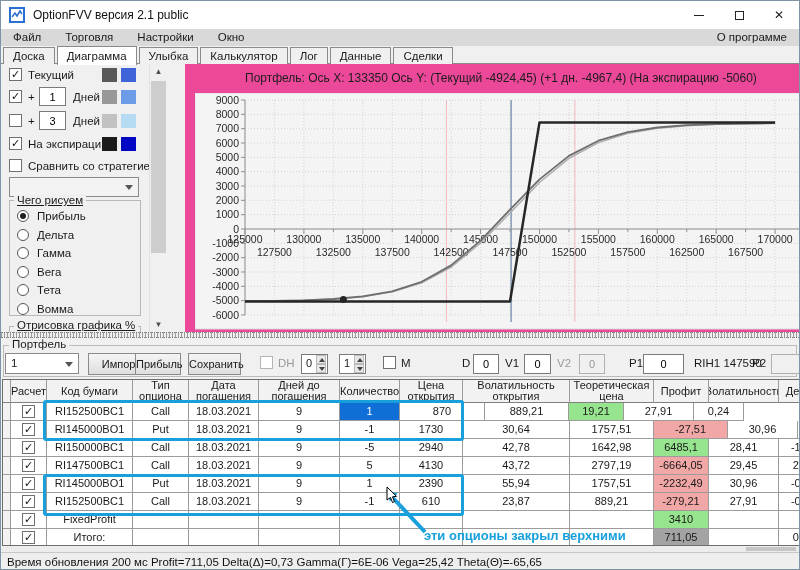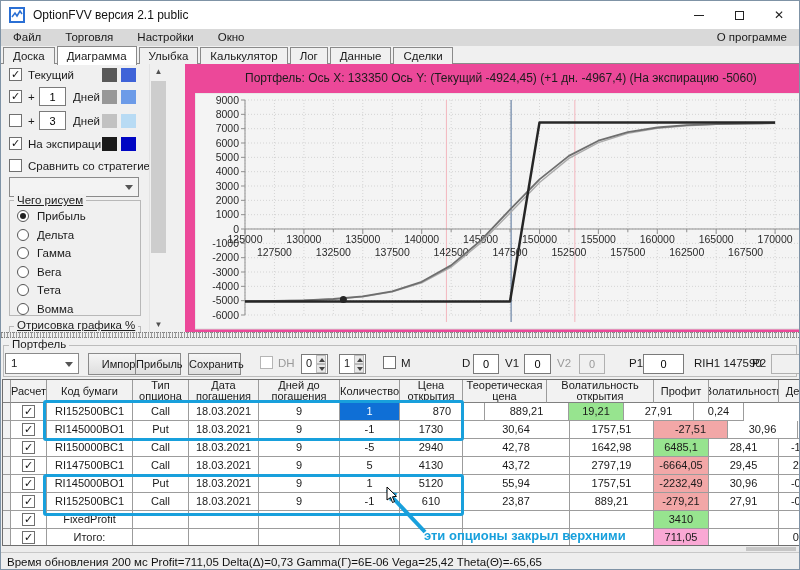--- a/index.html
+++ b/index.html
@@ -325,22 +325,22 @@
   <div id="grid">
       <div class="trow" id="thead">
         <div class="tc rowhdr" style="width: 8px;"></div>
         <div class="tc" style="width: 36px;">Расчет</div>
         <div class="tc" style="width: 86px;">Код бумаги</div>
         <div class="tc" style="width: 56px;">Тип опциона</div>
         <div class="tc" style="width: 70px;">Дата погашения</div>
         <div class="tc" style="width: 81px;">Дней до погашения</div>
         <div class="tc" style="width: 60px;">Количество</div>
         <div class="tc" style="width: 63px;">Цена открытия</div>
+        <div class="tc" style="width: 107px;">Волатильность открытия</div>
         <div class="tc" style="width: 84px;">Теоретическая цена</div>
-        <div class="tc" style="width: 107px;">Волатильность открытия</div>
         <div class="tc" style="width: 55px;">Профит</div>
         <div class="tc" style="width: 70px;">Волатильность</div>
         <div class="tc" style="width: 50px;">Дельта</div>
       </div>
       <div class="trow">
         <div class="tc rowhdr" style="width: 8px;"></div>
         <div class="tc" style="width: 36px;">
           <span class="check checked" style="position: relative;">✓</span>
         </div>
         <div class="tc" style="width: 86px;">RI152500BC1</div>
@@ -408,21 +408,21 @@
       <div class="trow">
         <div class="tc rowhdr" style="width: 8px;"></div>
         <div class="tc" style="width: 36px;">
           <span class="check checked" style="position: relative;">✓</span>
         </div>
         <div class="tc" style="width: 86px;">RI145000BO1</div>
         <div class="tc" style="width: 56px;">Put</div>
         <div class="tc" style="width: 70px;">18.03.2021</div>
         <div class="tc" style="width: 81px;">9</div>
         <div class="tc" style="width: 60px;">1</div>
-        <div class="tc" style="width: 63px;">5120</div>
+        <div class="tc" style="width: 63px;">2390</div>
         <div class="tc" style="width: 107px;">55,94</div>
         <div class="tc" style="width: 84px;">1757,51</div>
         <div class="tc" style="width: 55px; background: rgb(242, 167, 167);">-2232,49</div>
         <div class="tc" style="width: 70px;">30,96</div>
         <div class="tc" style="width: 50px;">-0,35</div>
       </div>
       <div class="trow">
         <div class="tc rowhdr" style="width: 8px;"></div>
         <div class="tc" style="width: 36px;">
           <span class="check checked" style="position: relative;">✓</span>
@@ -462,21 +462,21 @@
           <span class="check checked" style="position: relative;">✓</span>
         </div>
         <div class="tc" style="width: 86px;">Итого:</div>
         <div class="tc" style="width: 56px;"></div>
         <div class="tc" style="width: 70px;"></div>
         <div class="tc" style="width: 81px;"></div>
         <div class="tc" style="width: 60px;"></div>
         <div class="tc" style="width: 63px;"></div>
         <div class="tc" style="width: 107px;"></div>
         <div class="tc" style="width: 84px;"></div>
-        <div class="tc" style="width: 55px; background: #f9a8d4;">711,05</div>
+        <div class="tc" style="width: 55px; background: #a3a3a3;">711,05</div>
         <div class="tc" style="width: 70px;"></div>
         <div class="tc" style="width: 50px;">0,73</div>
       </div>
     </div>
   <div id="hscroll">
       <div id="hthumb"></div>
     </div>
 
   <div class="ann-box" style="left:42px;top:399px;width:421px;height:41px;"></div>
   <div class="ann-box" style="left:42px;top:473px;width:421px;height:42px;"></div>

